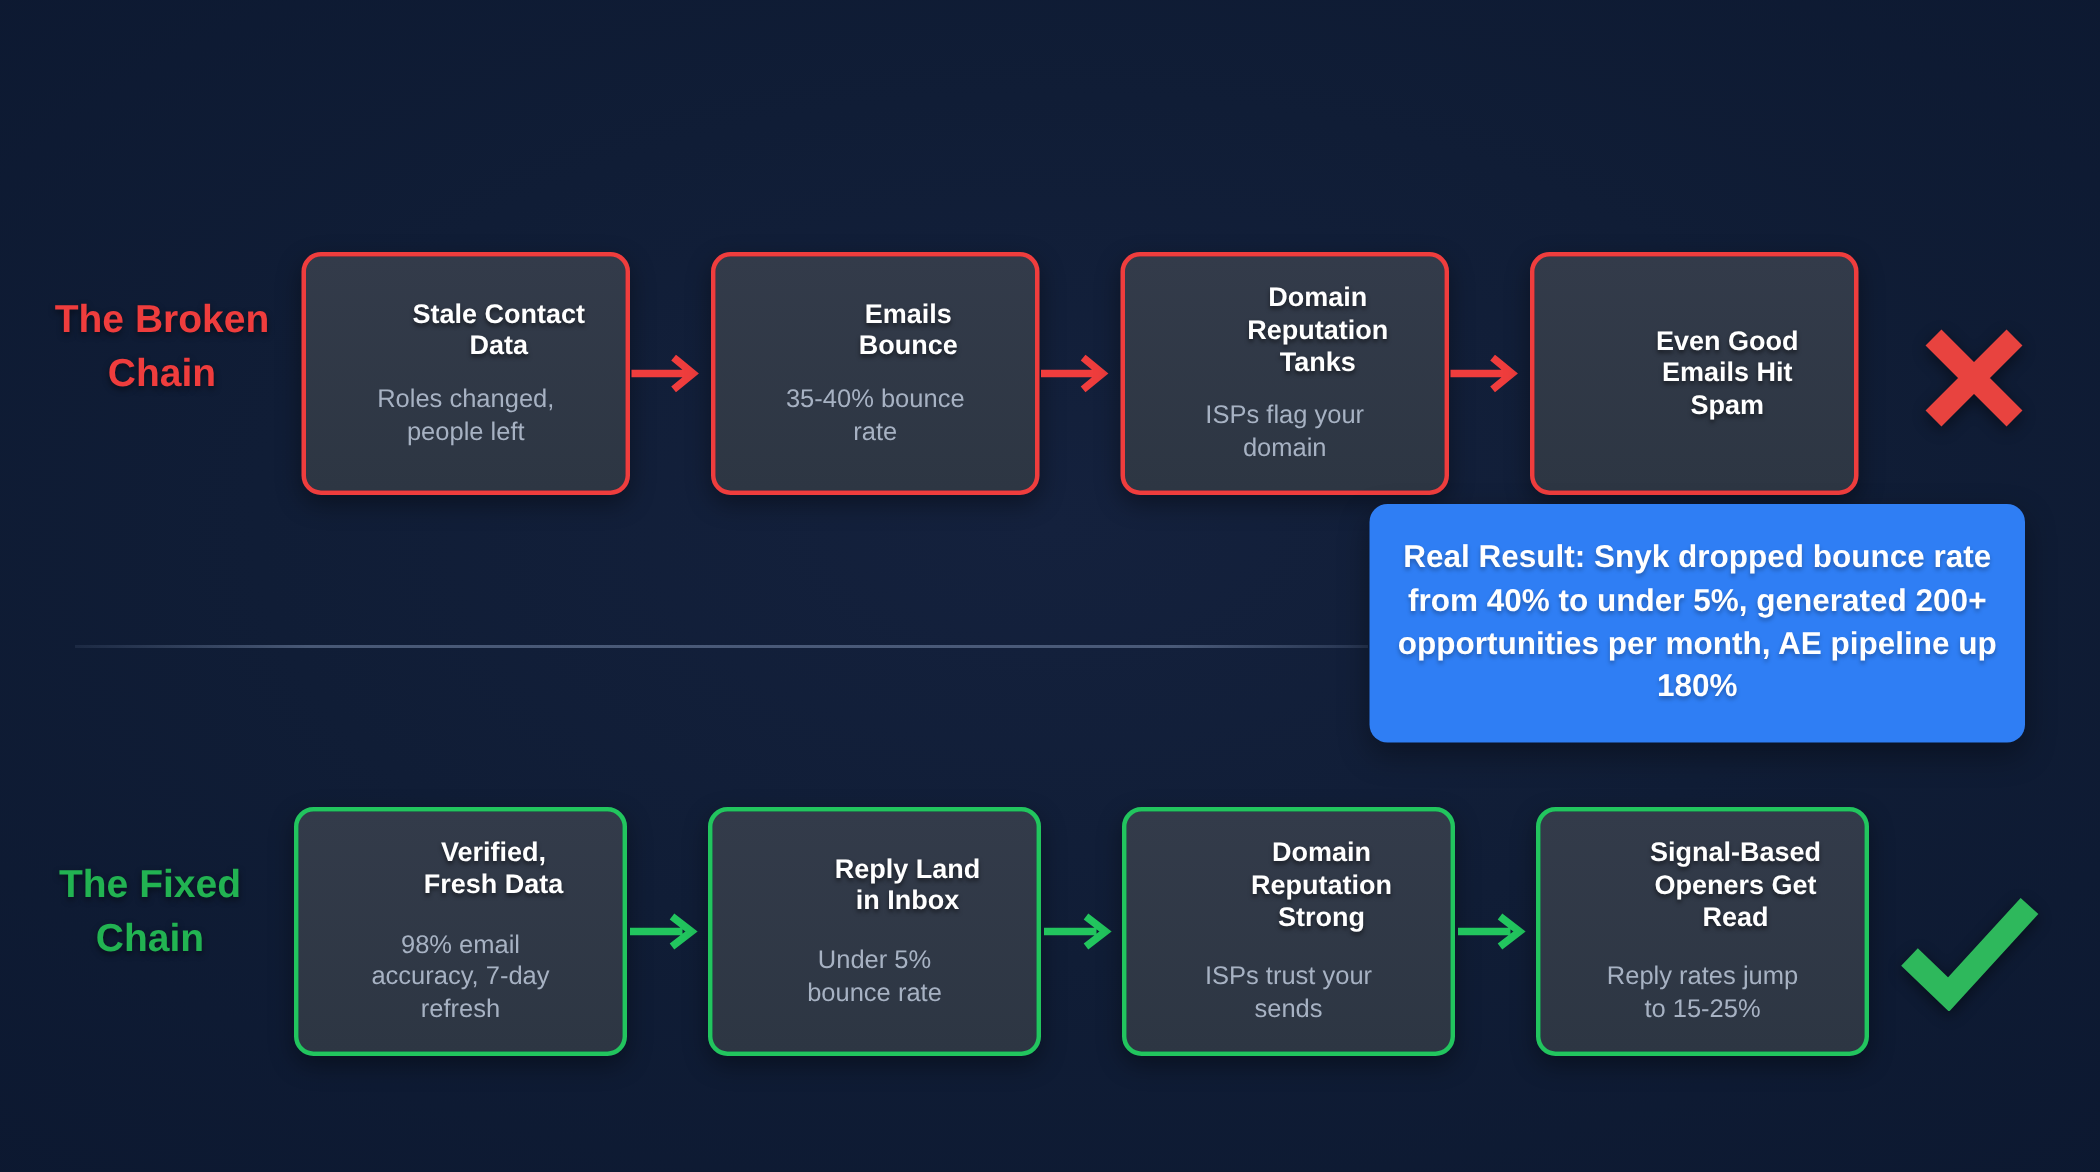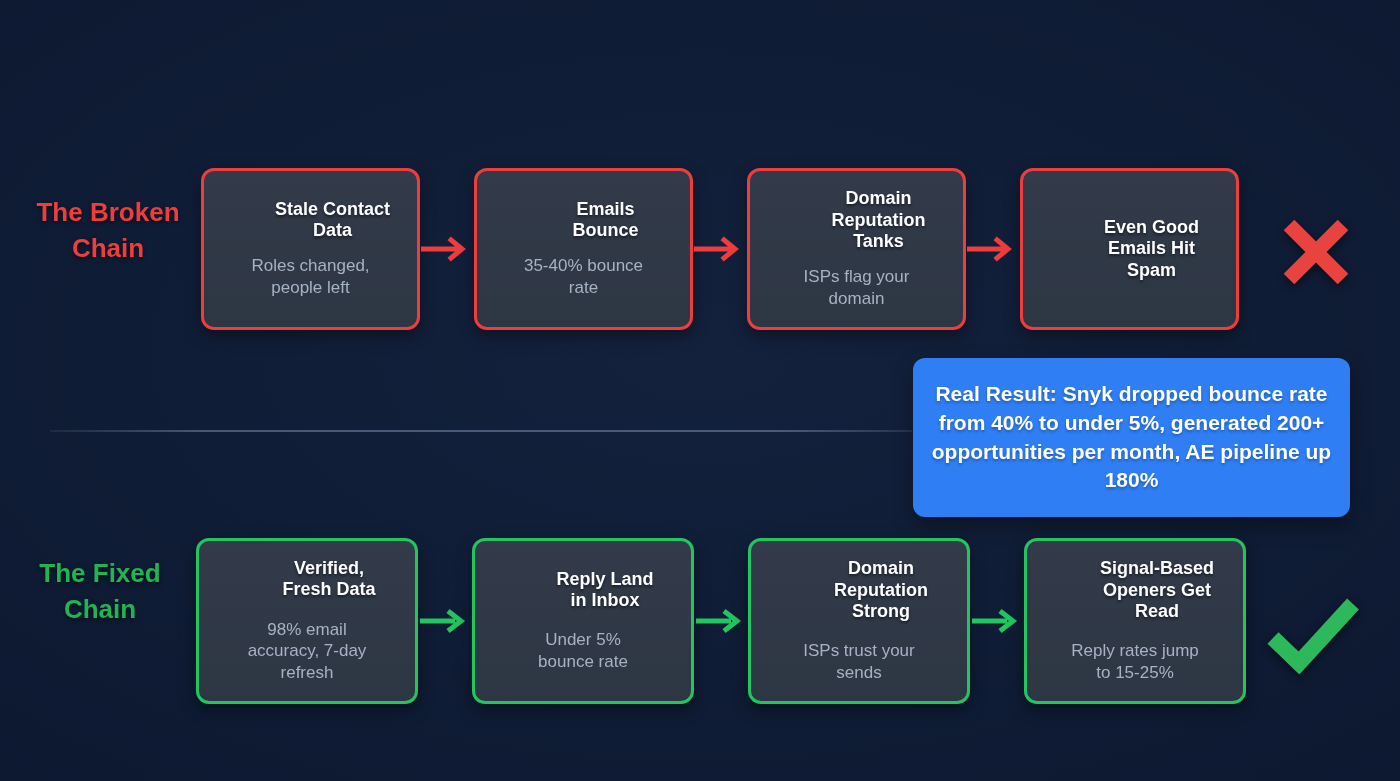--- a/index.html
+++ b/index.html
@@ -40,21 +40,21 @@
   .row-label {
     position: absolute;
     width: 160px;
     text-align: center;
     font-size: 26px;
     font-weight: bold;
     line-height: 1.38;
     text-shadow: 0 2px 4px rgba(0,0,0,.5);
   }
   .row-label.broken { left: 28px; top: 195px; color: #ef3d3d; }
-  .row-label.fixed  { left: 20px; top: 556px; color: #22b352; }
+  .row-label.fixed  { left: 20px; top: 572px; color: #22b352; }
 
   
   .chain {
     position: absolute;
     display: flex;
     align-items: center;
   }
   .chain.broken { left: 201px; top: 168px; }
   .chain.fixed  { left: 196px; top: 538px; }
 
@@ -120,21 +120,21 @@
     top: 430px;
     width: 862px;
     height: 2px;
     background: linear-gradient(90deg, rgba(140,160,195,.10), rgba(150,170,205,.42) 18%, rgba(150,170,205,.42) 85%, rgba(140,160,195,.16));
   }
 
   
   .callout {
     position: absolute;
     left: 913px;
-    top: 358px;
+    top: 336px;
     width: 437px;
     height: 159px;
     box-sizing: border-box;
     border-radius: 12px;
     background: #2f7ef4;
     box-shadow: 0 8px 20px rgba(0,0,0,.35);
     display: flex;
     align-items: center;
     justify-content: center;
     padding: 8px 18px;

